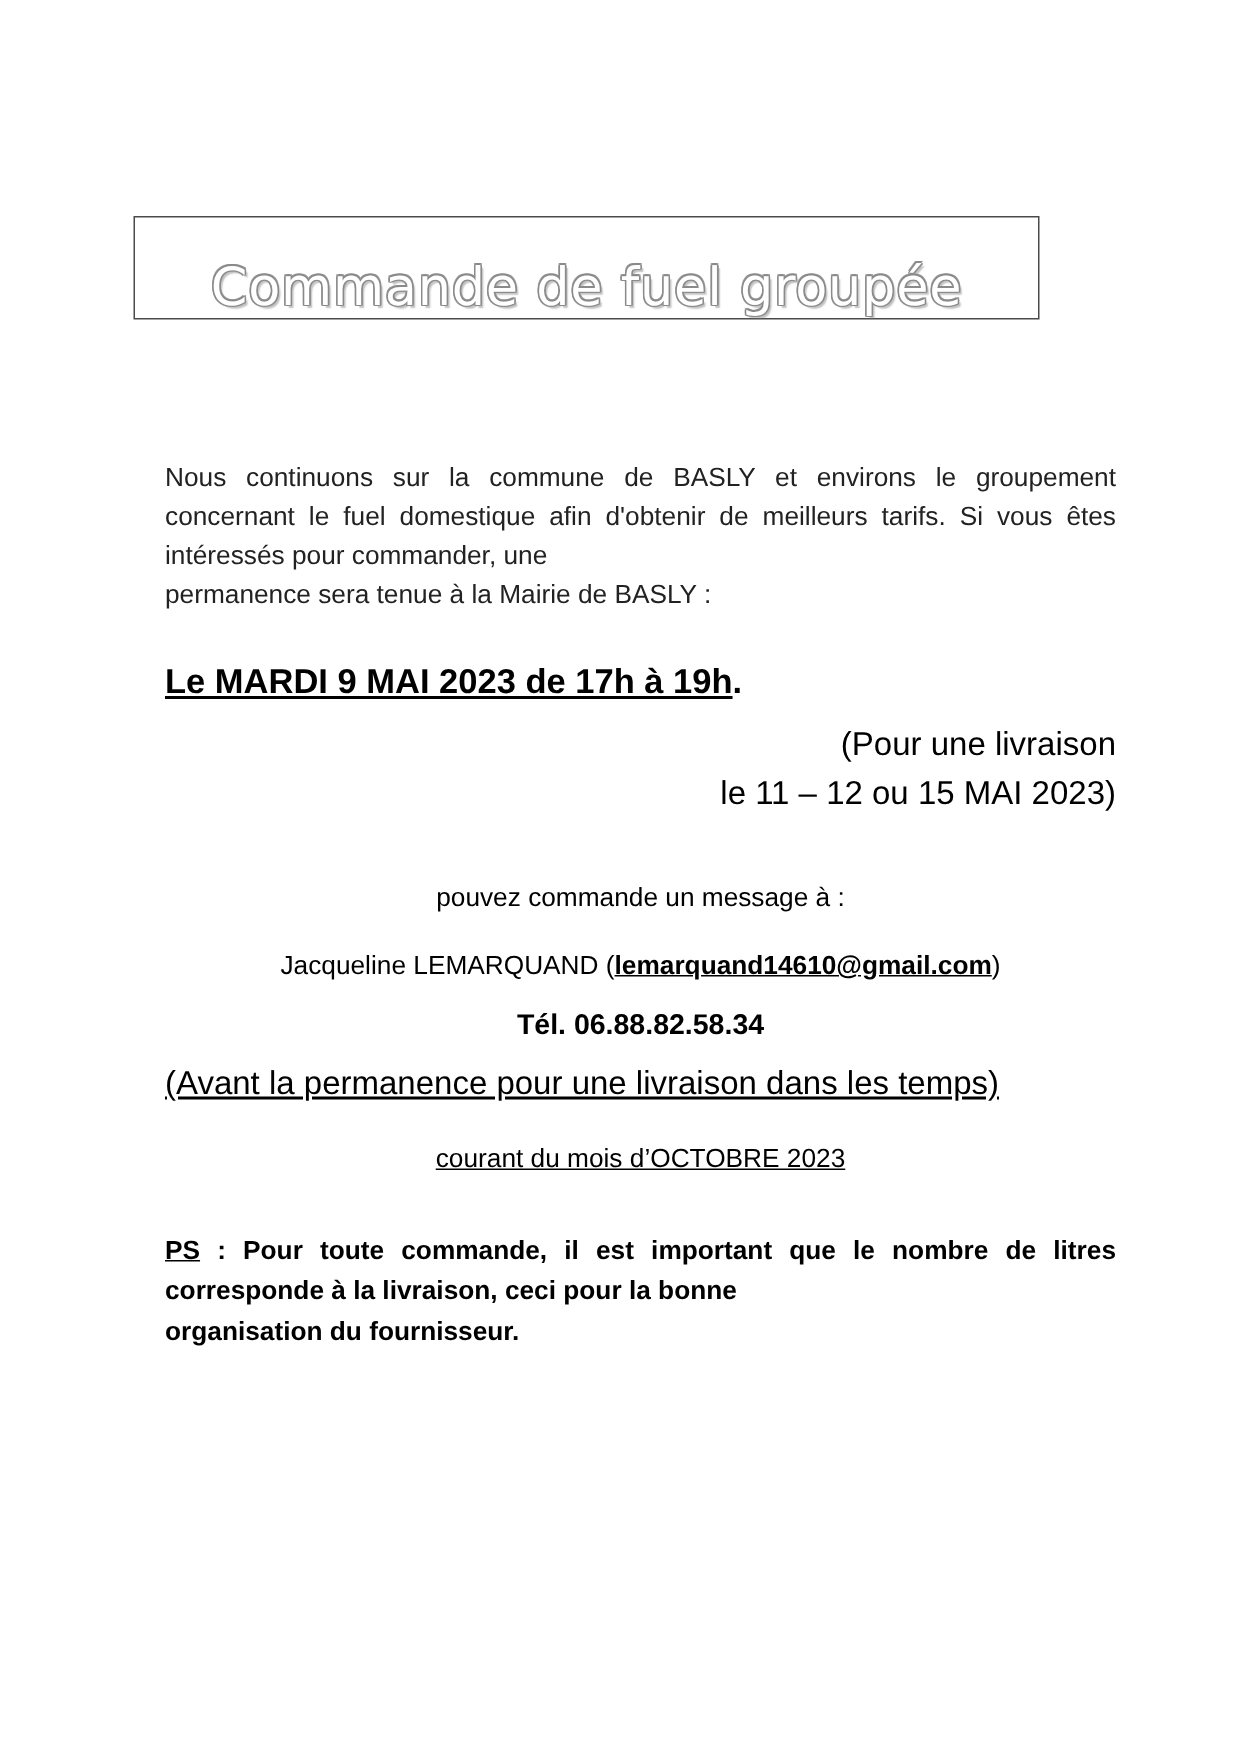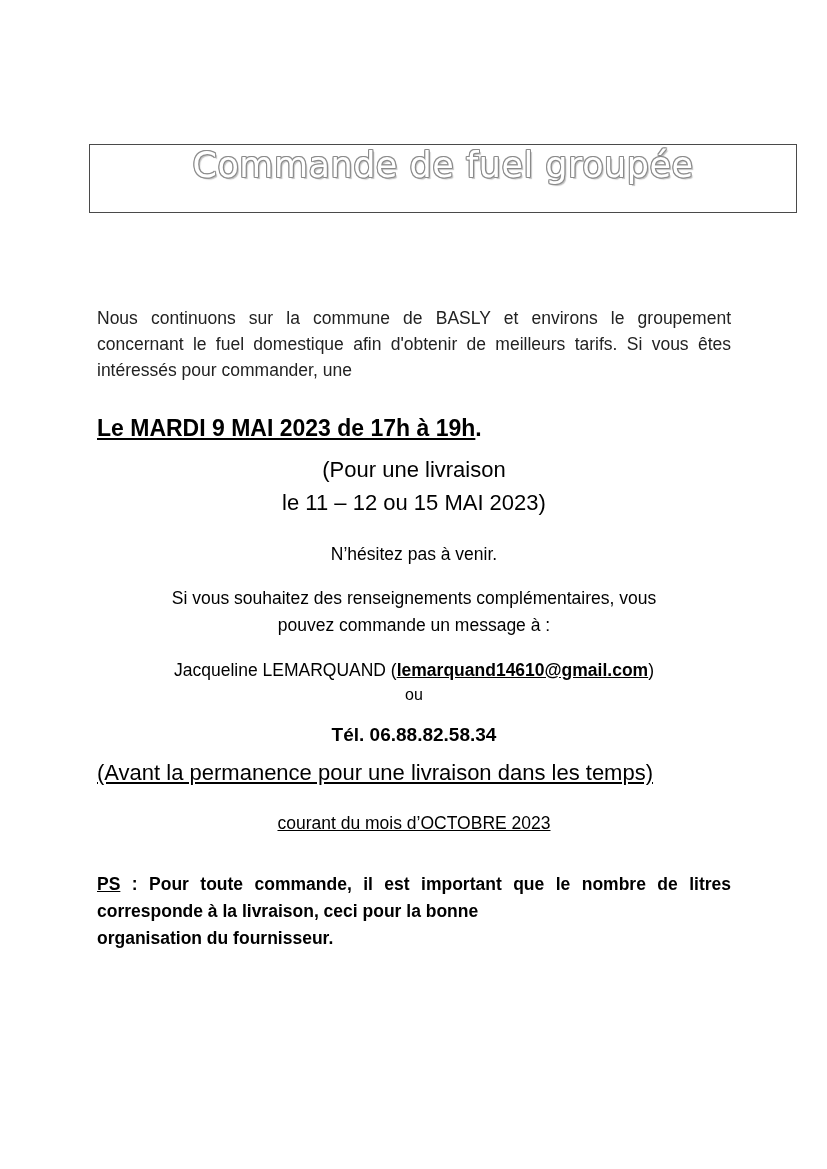--- a/index.html
+++ b/index.html
@@ -20,46 +20,46 @@
     left: 0; top: 0;
     width: 827px;
     height: 1169px;
   }
 
   
   .title-box {
     position: absolute;
     left: 89px;
     top: 144px;
-    width: 708px;
+    width: 604px;
     height: 69px;
     border: 1px solid #4a4a4a;
     box-sizing: border-box;
     display: flex;
-    align-items: flex-start;
+    align-items: flex-end;
     justify-content: center;
   }
   .title-text {
     font-family: "DejaVu Sans", sans-serif;
     font-size: 35px;
     font-weight: 400;
     letter-spacing: 0.5px;
     color: #ffffff;
     -webkit-text-stroke: 0px;
     text-shadow:
        1px 0 0 #8a8a8a, -1px 0 0 #8a8a8a, 0 1px 0 #8a8a8a, 0 -1px 0 #8a8a8a,
        1px 1px 0 #9a9a9a, -1px -1px 0 #9a9a9a, 1px -1px 0 #9a9a9a, -1px 1px 0 #9a9a9a,
        2px 2px 1px rgba(120,120,120,0.45);
     white-space: nowrap;
   }
 
   
   .content {
     position: absolute;
-    left: 97px;
+    left: 110px;
     top: 305px;
     width: 634px;
   }
 
   p { margin: 0; }
 
   .para-intro {
     font-size: 17.5px;
     line-height: 26px;
     text-align: justify;
@@ -78,21 +78,21 @@
   .line-date {
     font-size: 23px;
     font-weight: bold;
     text-align: left;
     line-height: 30px;
   }
   .line-date .u { text-decoration: underline; }
 
   .line-deliv {
     font-size: 22px;
-    text-align: center;
+    text-align: right;
     line-height: 33px;
     font-weight: 400;
   }
 
   .line-hesite {
     font-size: 17.5px;
     text-align: center;
     line-height: 26px;
   }
 
@@ -157,49 +157,47 @@
 <div class="page">
 
   <div class="title-box">
     <span class="title-text">Commande de fuel groupée</span>
   </div>
 
   <div class="content">
 
     <p class="para-intro">
       <span>Nous continuons sur la commune de BASLY et environs le groupement concernant le fuel domestique afin d'obtenir de meilleurs tarifs. Si vous êtes intéressés pour commander, une</span>
+      <span class="lastline">permanence sera tenue à la Mairie de BASLY :</span>
     </p>
 
     <div class="spacer-30"></div>
 
     <p class="line-date">
       <span class="u">Le MARDI 9 MAI 2023 de 17h à 19h</span><span>.</span>
     </p>
 
     <div class="spacer-10"></div>
 
     <p class="line-deliv">(Pour une livraison</p>
     <p class="line-deliv">le 11 – 12  ou 15 MAI 2023)</p>
 
     <div class="spacer-22"></div>
 
-    <p class="line-hesite">N’hésitez pas à venir.</p>
 
     <div class="spacer-18"></div>
 
-    <p class="para-renseign">Si vous souhaitez des renseignements complémentaires, vous</p>
     <p class="para-renseign">pouvez commande un message à :</p>
 
     <div class="spacer-18"></div>
 
     <p class="line-contact">
       <span>Jacqueline LEMARQUAND (</span><a class="mail-link" href="#">lemarquand14610@gmail.com</a><span>)</span>
     </p>
 
-    <p class="line-ou">ou</p>
 
     <div class="spacer-14"></div>
 
     <p class="line-tel">Tél. 06.88.82.58.34</p>
 
     <div class="spacer-10"></div>
 
     <p class="line-avant">(Avant la permanence pour une livraison dans les temps)</p>
 
     <div class="spacer-22"></div>

